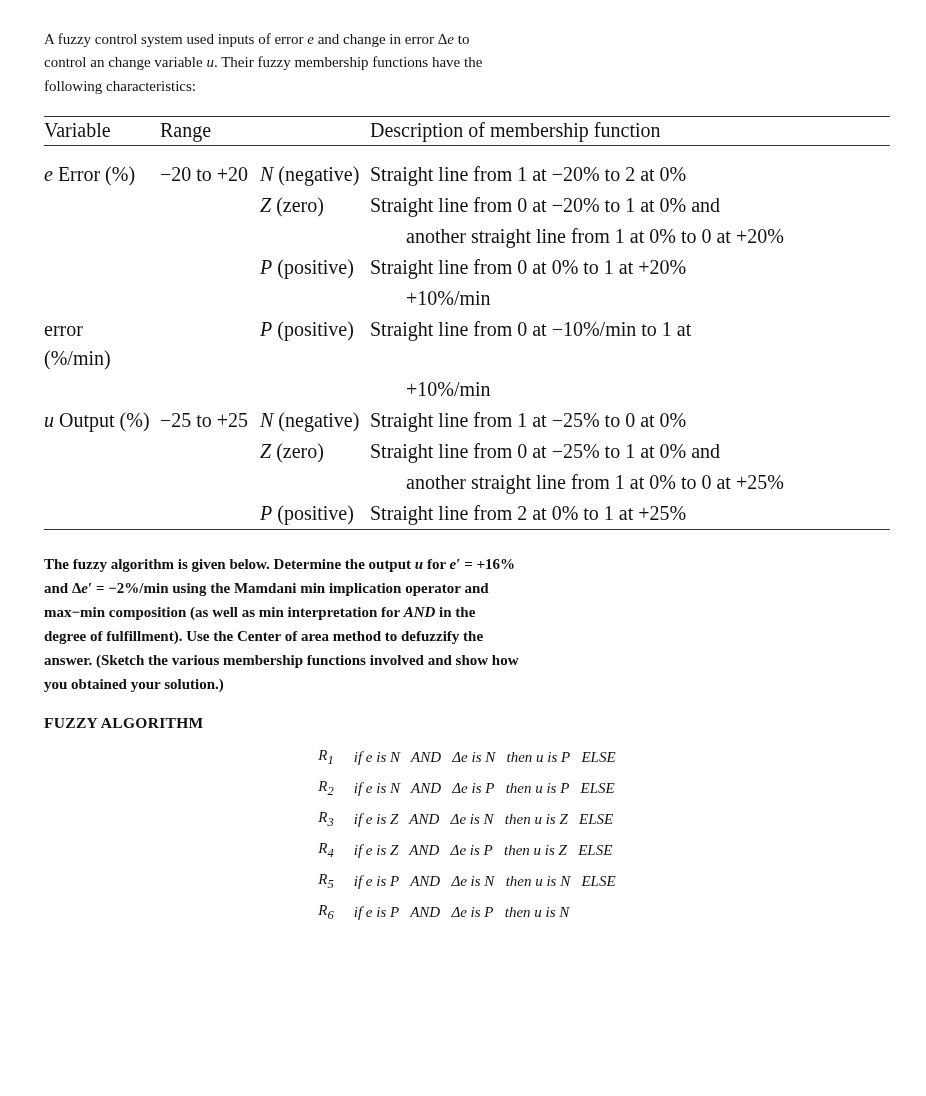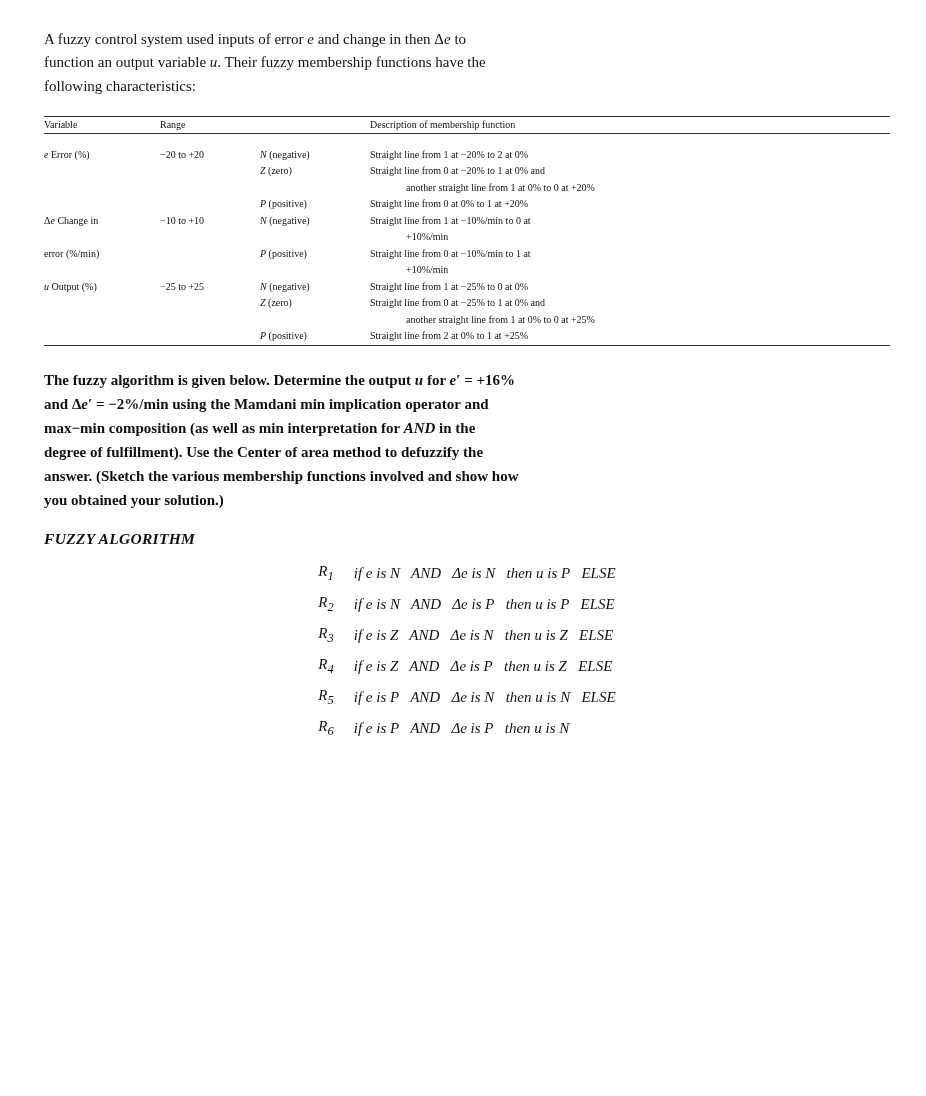--- a/index.html
+++ b/index.html
@@ -18,21 +18,21 @@
       text-indent: 0;
     }
     .intro-text p {
       margin-bottom: 0;
     }
     
     .membership-table {
       width: 100%;
       border-collapse: collapse;
       margin-bottom: 22px;
-      font-size: 10px;
+      font-size: 20px;
     }
     .membership-table th {
       font-weight: normal;
       border-bottom: 1.5px solid #333;
       border-top: 1.5px solid #333;
       padding: 2px 8px 3px 4px;
       text-align: left;
       vertical-align: bottom;
     }
     .membership-table th:first-child { padding-left: 0; }
@@ -57,41 +57,40 @@
       margin-top: 18px;
       line-height: 1.6;
       margin-bottom: 18px;
       font-weight: bold;
     }
     .fuzzy-alg-heading {
       font-weight: bold;
       font-size: 15.5px;
       margin-bottom: 10px;
       letter-spacing: 0.02em;
-      font-style: italic;
     }
     
     .rules-table {
       margin: 0 auto;
       border-collapse: collapse;
       font-style: italic;
       font-size: 15px;
     }
     .rules-table td {
       padding: 5px 10px;
       white-space: nowrap;
     }
   </style>
 </head>
 <body>
 
 <div class="intro-text">
   <p>
-    <span>A fuzzy control system used inputs of error </span><span><i>e</i></span><span> and change in then </span><span>Δ<i>e</i></span><span> to</span><br>
-    <span>function an output variable </span><span><i>u</i></span><span>. Their fuzzy membership functions have the</span><br>
+    <span>A fuzzy control system used inputs of error </span><span><i>e</i></span><span> and change in error </span><span>Δ<i>e</i></span><span> to</span><br>
+    <span>control an change variable </span><span><i>u</i></span><span>. Their fuzzy membership functions have the</span><br>
     <span>following characteristics:</span>
   </p>
 </div>
 
 <table class="membership-table">
   <thead>
     <tr>
       <th class="col-variable">Variable</th>
       <th class="col-range">Range</th>
       <th class="col-set"></th>
@@ -118,26 +117,20 @@
       <td></td>
       <td style="padding-left: 40px;">another straight line from 1 at 0% to 0 at +20%</td>
     </tr>
     <tr>
       <td></td>
       <td></td>
       <td><i>P</i> (positive)</td>
       <td>Straight line from 0 at 0% to 1 at +20%</td>
     </tr>
 
-    <tr>
-      <td>Δ<i>e</i> Change in</td>
-      <td>−10 to +10</td>
-      <td><i>N</i> (negative)</td>
-      <td>Straight line from 1 at −10%/min to 0 at</td>
-    </tr>
     <tr>
       <td></td>
       <td></td>
       <td></td>
       <td style="padding-left: 40px;">+10%/min</td>
     </tr>
 
     <tr>
       <td>error (%/min)</td>
       <td></td>

